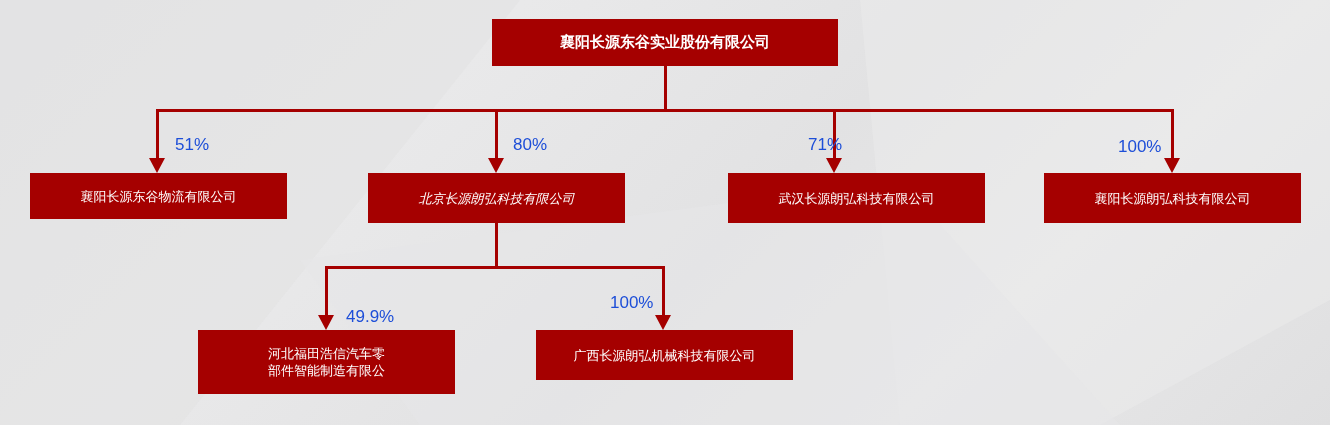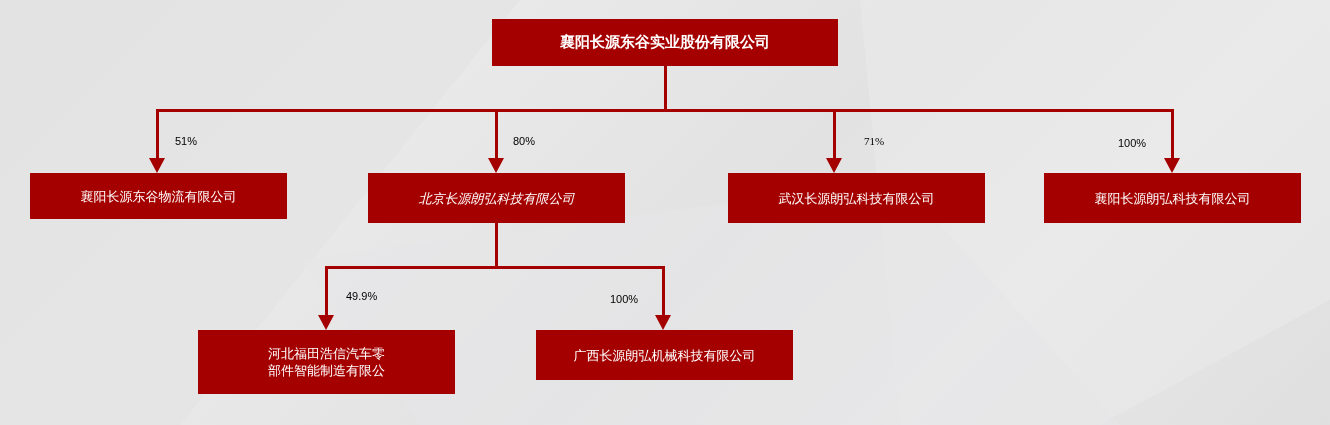--- a/index.html
+++ b/index.html
@@ -21,21 +21,21 @@
   }
   .node.root { font-size: 15px; font-weight: bold; }
   .node .two-line { white-space: pre-line; }
   .line { position: absolute; background: #a50000; }
   .arrow {
     position: absolute; width: 0; height: 0;
     border-left: 8px solid transparent; border-right: 8px solid transparent;
     border-top: 15px solid #a50000;
   }
   .pct {
-    position: absolute; font-size: 11px; color: #000000;
+    position: absolute; font-size: 17px; color: #1d4ed8;
     font-family: "Liberation Sans", sans-serif;
   }
   svg.bg { position: absolute; left: 0; top: 0; }
 </style>
 </head>
 <body>
 
 <svg class="bg" width="1330" height="425">
   <polygon points="0,0 520,0 180,425 0,425" fill="#e1e1e2" opacity="0.55"></polygon>
   <polygon points="860,0 1330,0 1330,300 1100,425 900,425" fill="#ebebec" opacity="0.5"></polygon>
@@ -53,21 +53,21 @@
 <div class="arrow" style="left:149px; top:158px;"></div>
 <div class="line" style="left:495px; top:109px; width:3px; height:50px;"></div>
 <div class="arrow" style="left:488px; top:158px;"></div>
 <div class="line" style="left:833px; top:109px; width:3px; height:50px;"></div>
 <div class="arrow" style="left:826px; top:158px;"></div>
 <div class="line" style="left:1171px; top:109px; width:3px; height:50px;"></div>
 <div class="arrow" style="left:1164px; top:158px;"></div>
 
 <div class="pct" style="left:175px; top:135px;">51%</div>
 <div class="pct" style="left:513px; top:135px;">80%</div>
-<div class="pct" style="left:864px; top:135px;font-family:Liberation Serif, serif;">71%</div>
+<div class="pct" style="left:808px; top:135px;">71%</div>
 <div class="pct" style="left:1118px; top:137px;">100%</div>
 
 <div class="node" style="left:30px; top:173px; width:257px; height:46px;">
   <span>襄阳长源东谷物流有限公司</span>
 </div>
 <div class="node" style="left:368px; top:173px; width:257px; height:50px;font-style:italic;">
   <span>北京长源朗弘科技有限公司</span>
 </div>
 <div class="node" style="left:706px; top:173px; width:257px; height:50px;margin-left:22px;">
   <span>武汉长源朗弘科技有限公司</span>
@@ -76,21 +76,21 @@
   <span>襄阳长源朗弘科技有限公司</span>
 </div>
 
 <div class="line" style="left:495px; top:223px; width:3px; height:45px;"></div>
 <div class="line" style="left:325px; top:266px; width:340px; height:3px;"></div>
 <div class="line" style="left:325px; top:266px; width:3px; height:50px;"></div>
 <div class="arrow" style="left:318px; top:315px;"></div>
 <div class="line" style="left:662px; top:266px; width:3px; height:50px;"></div>
 <div class="arrow" style="left:655px; top:315px;"></div>
 
-<div class="pct" style="left:346px; top:290px;">49.9%</div>
+<div class="pct" style="left:346px; top:307px;">49.9%</div>
 <div class="pct" style="left:610px; top:293px;">100%</div>
 
 <div class="node" style="left:198px; top:330px; width:257px; height:64px;">
   <span class="two-line">河北福田浩信汽车零
 部件智能制造有限公</span>
 </div>
 <div class="node" style="left:536px; top:330px; width:257px; height:50px;text-align:center;">
   <span>广西长源朗弘机械科技有限公司</span>
 </div>
 

